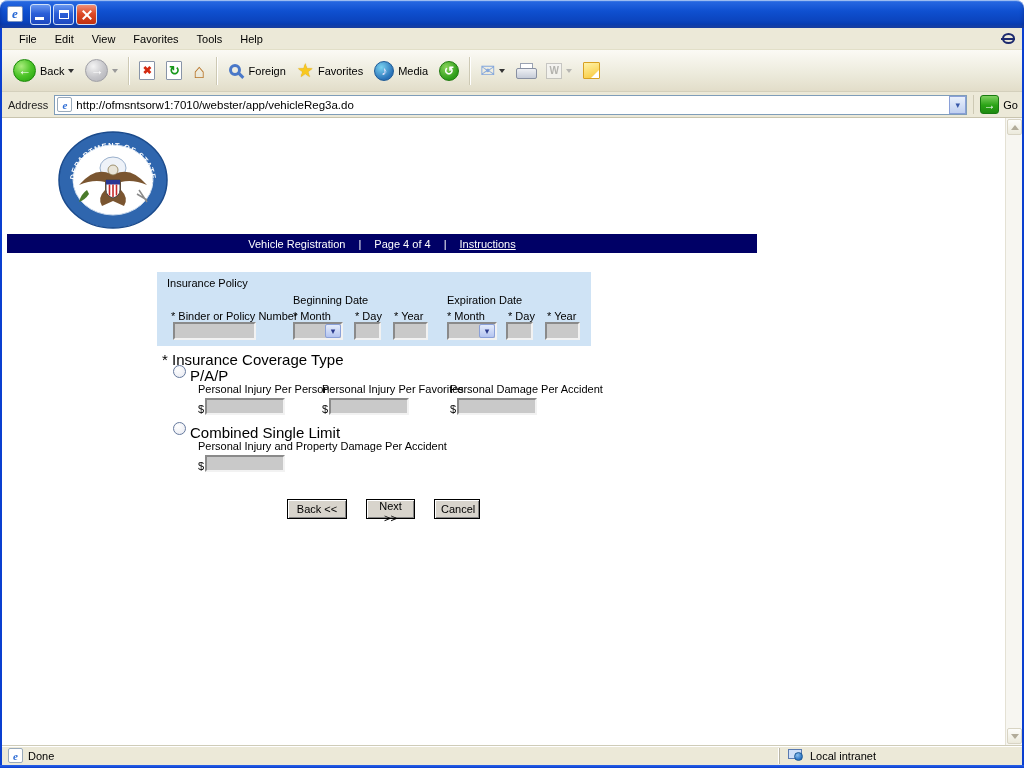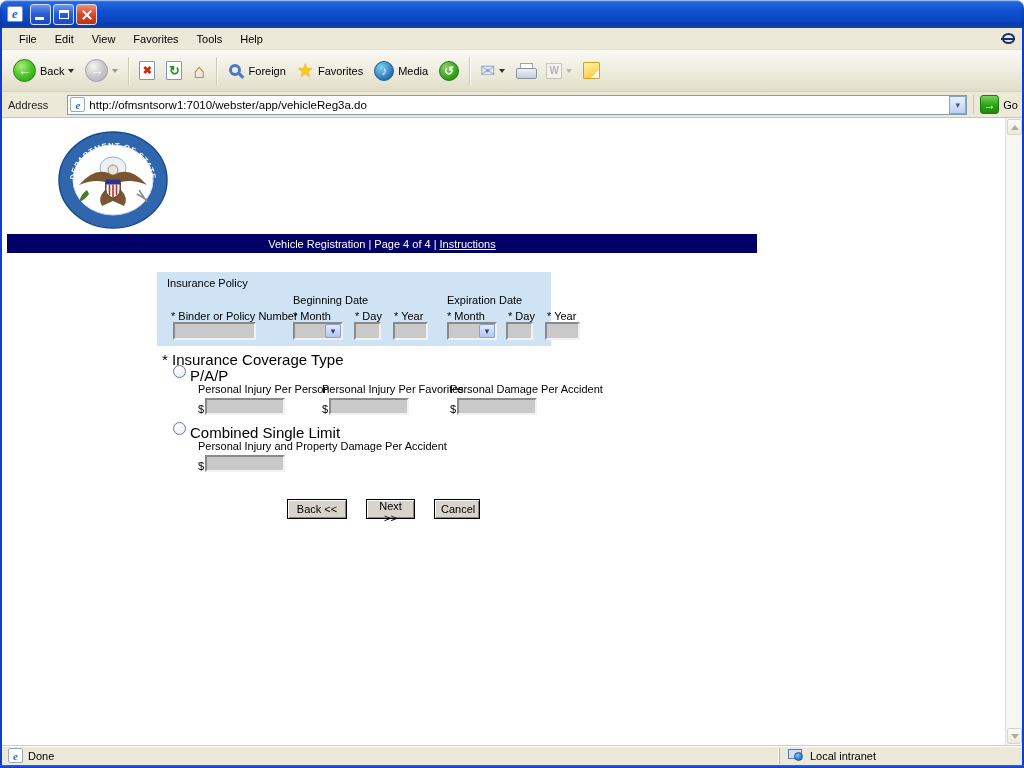--- a/index.html
+++ b/index.html
@@ -62,21 +62,21 @@
     border:1px solid #8890a2;border-radius:2px;}
   .wordbox{width:16px;height:16px;border:1px solid #b0b0b0;background:#f6f6f6;color:#949494;
     font-size:10px;font-weight:bold;display:flex;align-items:center;justify-content:center;}
   .dim{opacity:.65;}
   .note{width:17px;height:17px;background:linear-gradient(160deg,#fff2a8,#f8c838);border:1px solid #d8a020;position:relative;border-radius:1px;}
   .note::after{content:"";position:absolute;right:0;bottom:0;width:0;height:0;border:4px solid transparent;
     border-right-color:#fff;border-bottom-color:#fff;}
 
   .addressbar{position:absolute;left:2px;top:92px;width:1020px;height:26px;background:#ece9d8;
     display:flex;align-items:center;padding:0 4px 0 6px;border-bottom:1px solid #c8c4ae;}
-  .addr-label{font-size:11px;color:#222;margin-right:19px;}
+  .addr-label{font-size:11px;color:#222;margin-right:6px;}
   .addr-input{flex:1;height:20px;background:#fff;border:1px solid #7f9db9;display:flex;align-items:center;padding-left:2px;}
   .addr-ie{width:15px;height:15px;background:#fff;border:1px solid #9ab;border-radius:2px;margin-right:4px;
     display:flex;align-items:center;justify-content:center;font:italic bold 11px "Liberation Serif",serif;color:#2a6ad4;}
   .addr-url{font-size:11.5px;color:#000;flex:1;white-space:nowrap;overflow:hidden;}
   .addr-drop{width:17px;height:18px;background:linear-gradient(180deg,#e8f0fc,#c0d0f0);border:1px solid #8aa0d8;
     display:flex;align-items:center;justify-content:center;color:#3858a8;font-size:9px;}
   .go-wrap{display:flex;align-items:center;gap:4px;margin-left:6px;padding-left:6px;border-left:1px solid #cdc9b4;}
   .go-btn{width:19px;height:19px;border-radius:3px;border:1px solid #187a10;
     background:linear-gradient(180deg,#7ed060,#2aa315 55%,#1e8a10);display:flex;align-items:center;justify-content:center;
     color:#fff;font-weight:bold;font-size:12px;}
@@ -93,24 +93,24 @@
   .chev.down{border-top:5px solid #b2ac9a;margin-bottom:-4px;}
 
   .hdr-wrap{position:absolute;left:150px;top:20px;width:590px;text-align:center;}
   .hdr1{font-family:"Liberation Serif",serif;font-weight:bold;font-size:34px;color:#232b8e;
     text-shadow:2px 2px 2px #a6a6a6;letter-spacing:.5px;}
   .hdr2{font-family:"Liberation Serif",serif;font-weight:bold;font-size:28px;color:#232b8e;
     text-shadow:2px 2px 2px #a6a6a6;margin-top:8px;}
   .seal{position:absolute;left:55px;top:12px;}
 
   .navbar{position:absolute;left:5px;top:116px;width:750px;height:19px;background:#000066;
-    display:flex;align-items:center;justify-content:center;gap:3px;color:#fff;font-size:11px;text-align:center;}
+    display:flex;align-items:center;justify-content:center;gap:13px;color:#fff;font-size:11px;text-align:center;}
   .navbar a{color:#fff;text-decoration:underline;cursor:pointer;}
 
-  .bluebox{position:absolute;left:155px;top:154px;width:394px;height:74px;background:#cfe3f5;}
+  .bluebox{position:absolute;left:155px;top:154px;width:434px;height:74px;background:#cfe3f5;}
   .bb-lab{position:absolute;font-size:11px;color:#000;white-space:nowrap;}
   .sunk{position:absolute;height:18px;background:#c9c9c9;border:2px solid;border-color:#8a8a8a #f2f2f2 #f2f2f2 #8a8a8a;
     font-size:11px;line-height:14px;padding:0 2px;color:#000;}
   .combo{position:absolute;height:18px;border:2px solid;border-color:#8a8a8a #f2f2f2 #f2f2f2 #8a8a8a;
     background:#c9c9c9;display:flex;}
   .combo .cfield{flex:1;font-size:11px;line-height:14px;}
   .combo .cbtn{width:16px;background:linear-gradient(180deg,#e4ecfc,#b4c4f0);border:1px solid #8aa0d8;border-radius:2px;
     display:flex;align-items:center;justify-content:center;color:#2a3a8c;font-size:9px;}
 
   .plain-lab{position:absolute;font-size:15px;color:#000;white-space:nowrap;}

